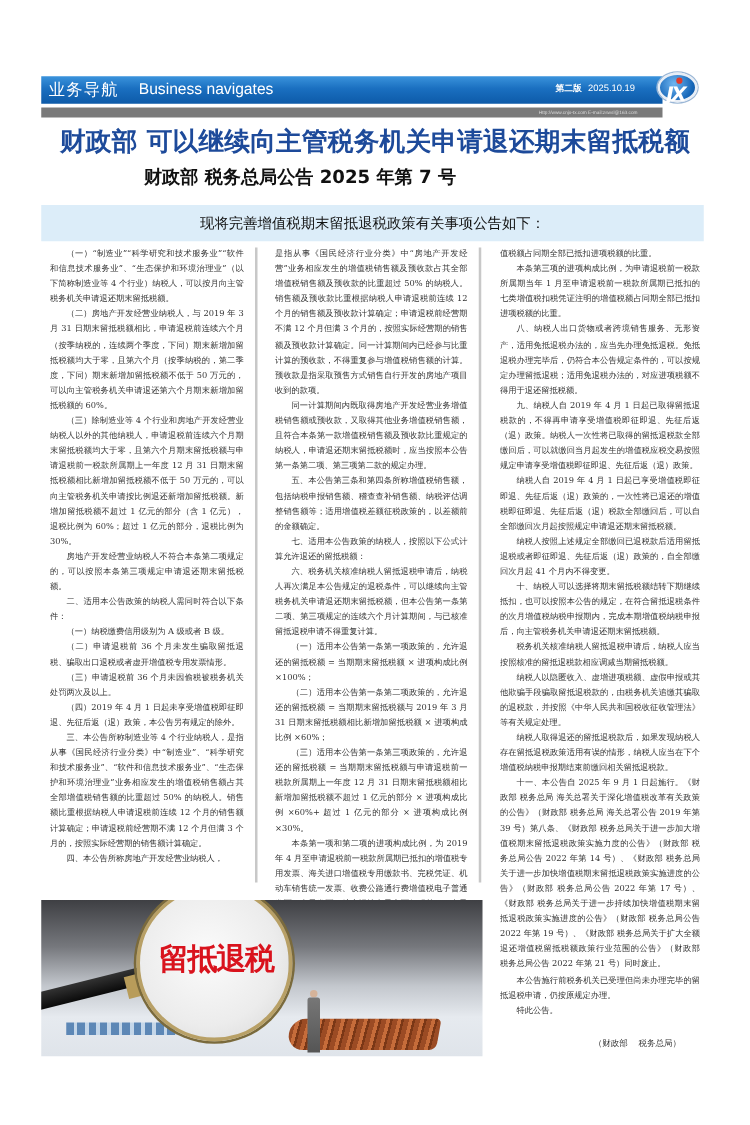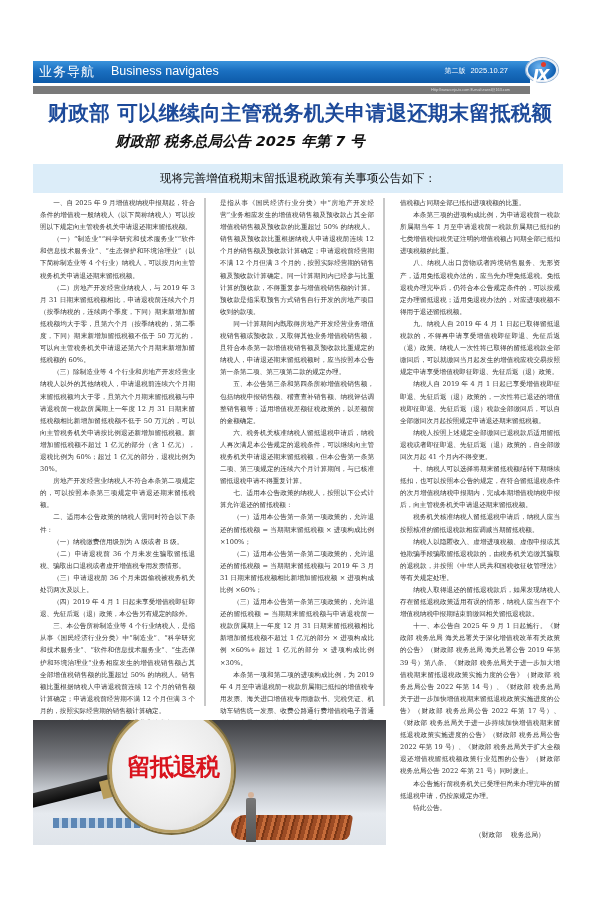--- a/index.html
+++ b/index.html
@@ -23,21 +23,21 @@
   .logo .ring { position: absolute; inset: 0; border-radius: 50%;
     background: radial-gradient(circle at 40% 35%, #6fb5f0, #1566b8 70%, #0e4f95 100%);
     border: 2px solid #e8eef6; box-shadow: 0 0 0 1px #9bb7d6; }
   .logo .mark { position: absolute; left: 7px; top: 8px; color: #fff; font-family: "DejaVu Sans", sans-serif;
     font-weight: bold; font-size: 16px; font-style: italic; letter-spacing: -2px; }
   .logo .dot { position: absolute; left: 15px; top: 4px; width: 5px; height: 5px; border-radius: 50%; background: #e23a2a; }
 
   .main-title { position: absolute; left: 0; top: 99px; width: 600px; text-align: center;
     font-family: "DejaVu Sans", sans-serif; font-weight: bold; color: #1d4a9a; font-size: 20.5px; letter-spacing: 0.2px; }
   .sub-title { position: absolute; left: 0; top: 132px; width: 480px; text-align: center;
-    font-family: "DejaVu Sans", sans-serif; font-weight: bold; color: #111; font-size: 14.5px; font-style: italic; }
+    font-family: "DejaVu Sans", sans-serif; font-weight: bold; color: #111; font-size: 14.5px; }
   .lead-box { position: absolute; left: 33px; top: 164px; width: 530px; height: 29px; background: #dcedf9; }
   .lead-box .lead { display: block; text-align: center; line-height: 29px;
     font-family: "DejaVu Sans", sans-serif; font-size: 11.5px; color: #111; }
 
   .col { position: absolute; top: 197px; font-size: 6.6px; line-height: 12.1px; color: #333;
     text-align: justify; }
   .col p { text-indent: 2em; }
   .col1 { left: 40px; width: 155px; }
   .col2 { left: 220px; width: 154px; }
   .col3 { left: 400px; width: 160px; }
@@ -67,61 +67,60 @@
 
   .signature { position: absolute; left: 475px; top: 830px; font-size: 6.8px; color: #333;
     font-family: "DejaVu Serif", "Liberation Serif", serif; white-space: pre; }
 </style>
 </head>
 <body>
 
 <div class="header-bar">
   <span class="section-zh">业务导航</span>
   <span class="section-en">Business navigates</span>
-  <span class="issue"><b style="font-weight:normal">第二版</b><span>2025.10.27</span></span>
+  <span class="issue"><b style="font-weight:bold">第二版</b><span>2025.10.19</span></span>
 </div>
 <div class="sub-bar">
   <span class="contact">Http://www.cnjx-tx.com  E-mail:zswsl@163.com</span>
 </div>
 <div class="logo">
   <div class="ring"></div>
   <div class="dot"></div>
   <div class="mark">JX</div>
 </div>
 
 <h1 class="main-title">财政部 可以继续向主管税务机关申请退还期末留抵税额</h1>
 <h2 class="sub-title">财政部 税务总局公告 2025 年第 7 号</h2>
 <div class="lead-box">
   <span class="lead">现将完善增值税期末留抵退税政策有关事项公告如下：</span>
 </div>
 
 <div class="divider div1"></div>
 <div class="divider div2"></div>
 
 <div class="col col1">
-  <p>一、自 2025 年 9 月增值税纳税申报期起，符合条件的增值税一般纳税人（以下简称纳税人）可以按照以下规定向主管税务机关申请退还期末留抵税额。</p>
   <p>（一）“制造业”“科学研究和技术服务业”“软件和信息技术服务业”、“生态保护和环境治理业”（以下简称制造业等 4 个行业）纳税人，可以按月向主管税务机关申请退还期末留抵税额。</p>
   <p>（二）房地产开发经营业纳税人，与 2019 年 3 月 31 日期末留抵税额相比，申请退税前连续六个月（按季纳税的，连续两个季度，下同）期末新增加留抵税额均大于零，且第六个月（按季纳税的，第二季度，下同）期末新增加留抵税额不低于 50 万元的，可以向主管税务机关申请退还第六个月期末新增加留抵税额的 60%。</p>
   <p>（三）除制造业等 4 个行业和房地产开发经营业纳税人以外的其他纳税人，申请退税前连续六个月期末留抵税额均大于零，且第六个月期末留抵税额与申请退税前一税款所属期上一年度 12 月 31 日期末留抵税额相比新增加留抵税额不低于 50 万元的，可以向主管税务机关申请按比例退还新增加留抵税额。新增加留抵税额不超过 1 亿元的部分（含 1 亿元），退税比例为 60%；超过 1 亿元的部分，退税比例为 30%。</p>
   <p>房地产开发经营业纳税人不符合本条第二项规定的，可以按照本条第三项规定申请退还期末留抵税额。</p>
   <p>二、适用本公告政策的纳税人需同时符合以下条件：</p>
   <p>（一）纳税缴费信用级别为 A 级或者 B 级。</p>
   <p>（二）申请退税前 36 个月未发生骗取留抵退税、骗取出口退税或者虚开增值税专用发票情形。</p>
   <p>（三）申请退税前 36 个月未因偷税被税务机关处罚两次及以上。</p>
   <p>（四）2019 年 4 月 1 日起未享受增值税即征即退、先征后返（退）政策，本公告另有规定的除外。</p>
   <p>三、本公告所称制造业等 4 个行业纳税人，是指从事《国民经济行业分类》中“制造业”、“科学研究和技术服务业”、“软件和信息技术服务业”、“生态保护和环境治理业”业务相应发生的增值税销售额占其全部增值税销售额的比重超过 50% 的纳税人。销售额比重根据纳税人申请退税前连续 12 个月的销售额计算确定；申请退税前经营期不满 12 个月但满 3 个月的，按照实际经营期的销售额计算确定。</p>
   <p>四、本公告所称房地产开发经营业纳税人，</p>
 </div>
 
 <div class="col col2">
   <p style="text-indent:0">是指从事《国民经济行业分类》中“房地产开发经营”业务相应发生的增值税销售额及预收款占其全部增值税销售额及预收款的比重超过 50% 的纳税人。销售额及预收款比重根据纳税人申请退税前连续 12 个月的销售额及预收款计算确定；申请退税前经营期不满 12 个月但满 3 个月的，按照实际经营期的销售额及预收款计算确定。同一计算期间内已经参与比重计算的预收款，不得重复参与增值税销售额的计算。预收款是指采取预售方式销售自行开发的房地产项目收到的款项。</p>
   <p>同一计算期间内既取得房地产开发经营业务增值税销售额或预收款，又取得其他业务增值税销售额，且符合本条第一款增值税销售额及预收款比重规定的纳税人，申请退还期末留抵税额时，应当按照本公告第一条第二项、第三项第二款的规定办理。</p>
   <p>五、本公告第三条和第四条所称增值税销售额，包括纳税申报销售额、稽查查补销售额、纳税评估调整销售额等；适用增值税差额征税政策的，以差额前的金额确定。</p>
+  <p>七、适用本公告政策的纳税人，按照以下公式计算允许退还的留抵税额：</p>
   <p>六、税务机关核准纳税人留抵退税申请后，纳税人再次满足本公告规定的退税条件，可以继续向主管税务机关申请退还期末留抵税额，但本公告第一条第二项、第三项规定的连续六个月计算期间，与已核准留抵退税申请不得重复计算。</p>
-  <p>七、适用本公告政策的纳税人，按照以下公式计算允许退还的留抵税额：</p>
   <p>（一）适用本公告第一条第一项政策的，允许退还的留抵税额 = 当期期末留抵税额 × 进项构成比例 ×100%；</p>
   <p>（二）适用本公告第一条第二项政策的，允许退还的留抵税额 = 当期期末留抵税额与 2019 年 3 月 31 日期末留抵税额相比新增加留抵税额 × 进项构成比例 ×60%；</p>
   <p>（三）适用本公告第一条第三项政策的，允许退还的留抵税额 = 当期期末留抵税额与申请退税前一税款所属期上一年度 12 月 31 日期末留抵税额相比新增加留抵税额不超过 1 亿元的部分 × 进项构成比例 ×60%+ 超过 1 亿元的部分 × 进项构成比例 ×30%。</p>
   <p>本条第一项和第二项的进项构成比例，为 2019 年 4 月至申请退税前一税款所属期已抵扣的增值税专用发票、海关进口增值税专用缴款书、完税凭证、机动车销售统一发票、收费公路通行费增值税电子普通发票、电子发票（航空运输电子客票行程单）、电子发票（铁路电子客票）等增值税扣税凭证（以下简称七类增值税扣税凭证）注明的增</p>
 </div>
 
 <div class="col col3">
   <p style="text-indent:0">值税额占同期全部已抵扣进项税额的比重。</p>
   <p>本条第三项的进项构成比例，为申请退税前一税款所属期当年 1 月至申请退税前一税款所属期已抵扣的七类增值税扣税凭证注明的增值税额占同期全部已抵扣进项税额的比重。</p>
   <p>八、纳税人出口货物或者跨境销售服务、无形资产，适用免抵退税办法的，应当先办理免抵退税。免抵退税办理完毕后，仍符合本公告规定条件的，可以按规定办理留抵退税；适用免退税办法的，对应进项税额不得用于退还留抵税额。</p>

